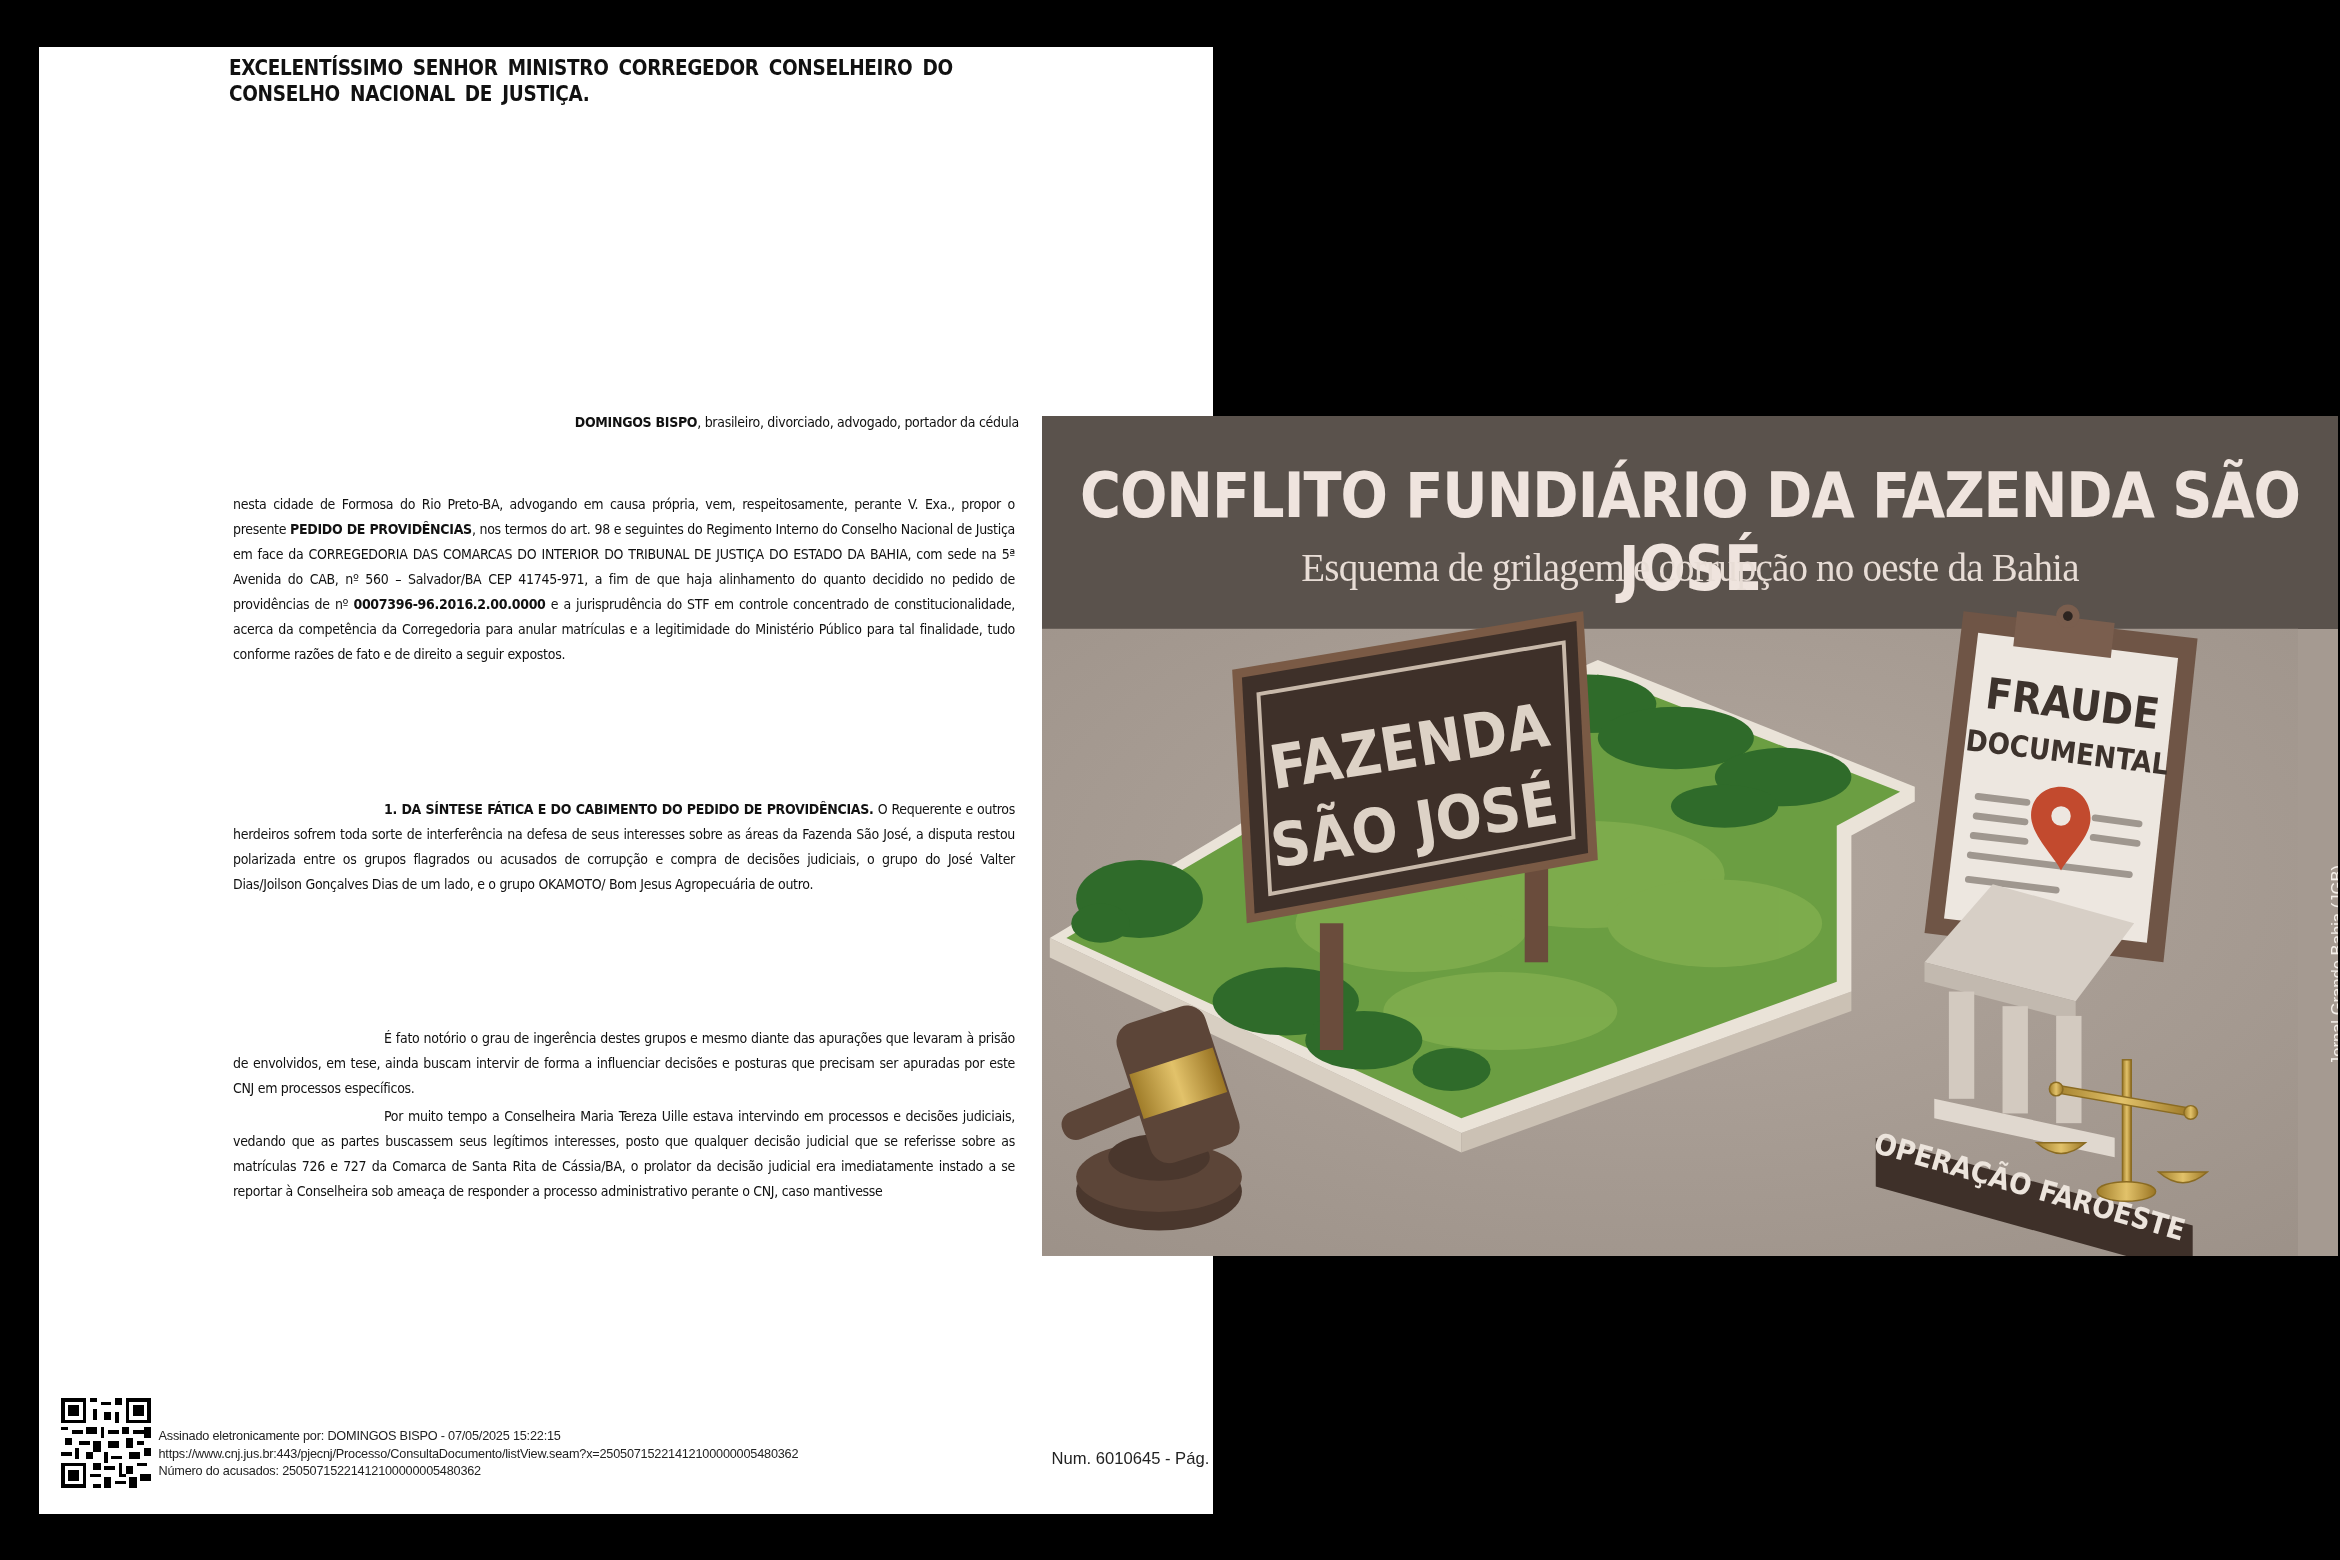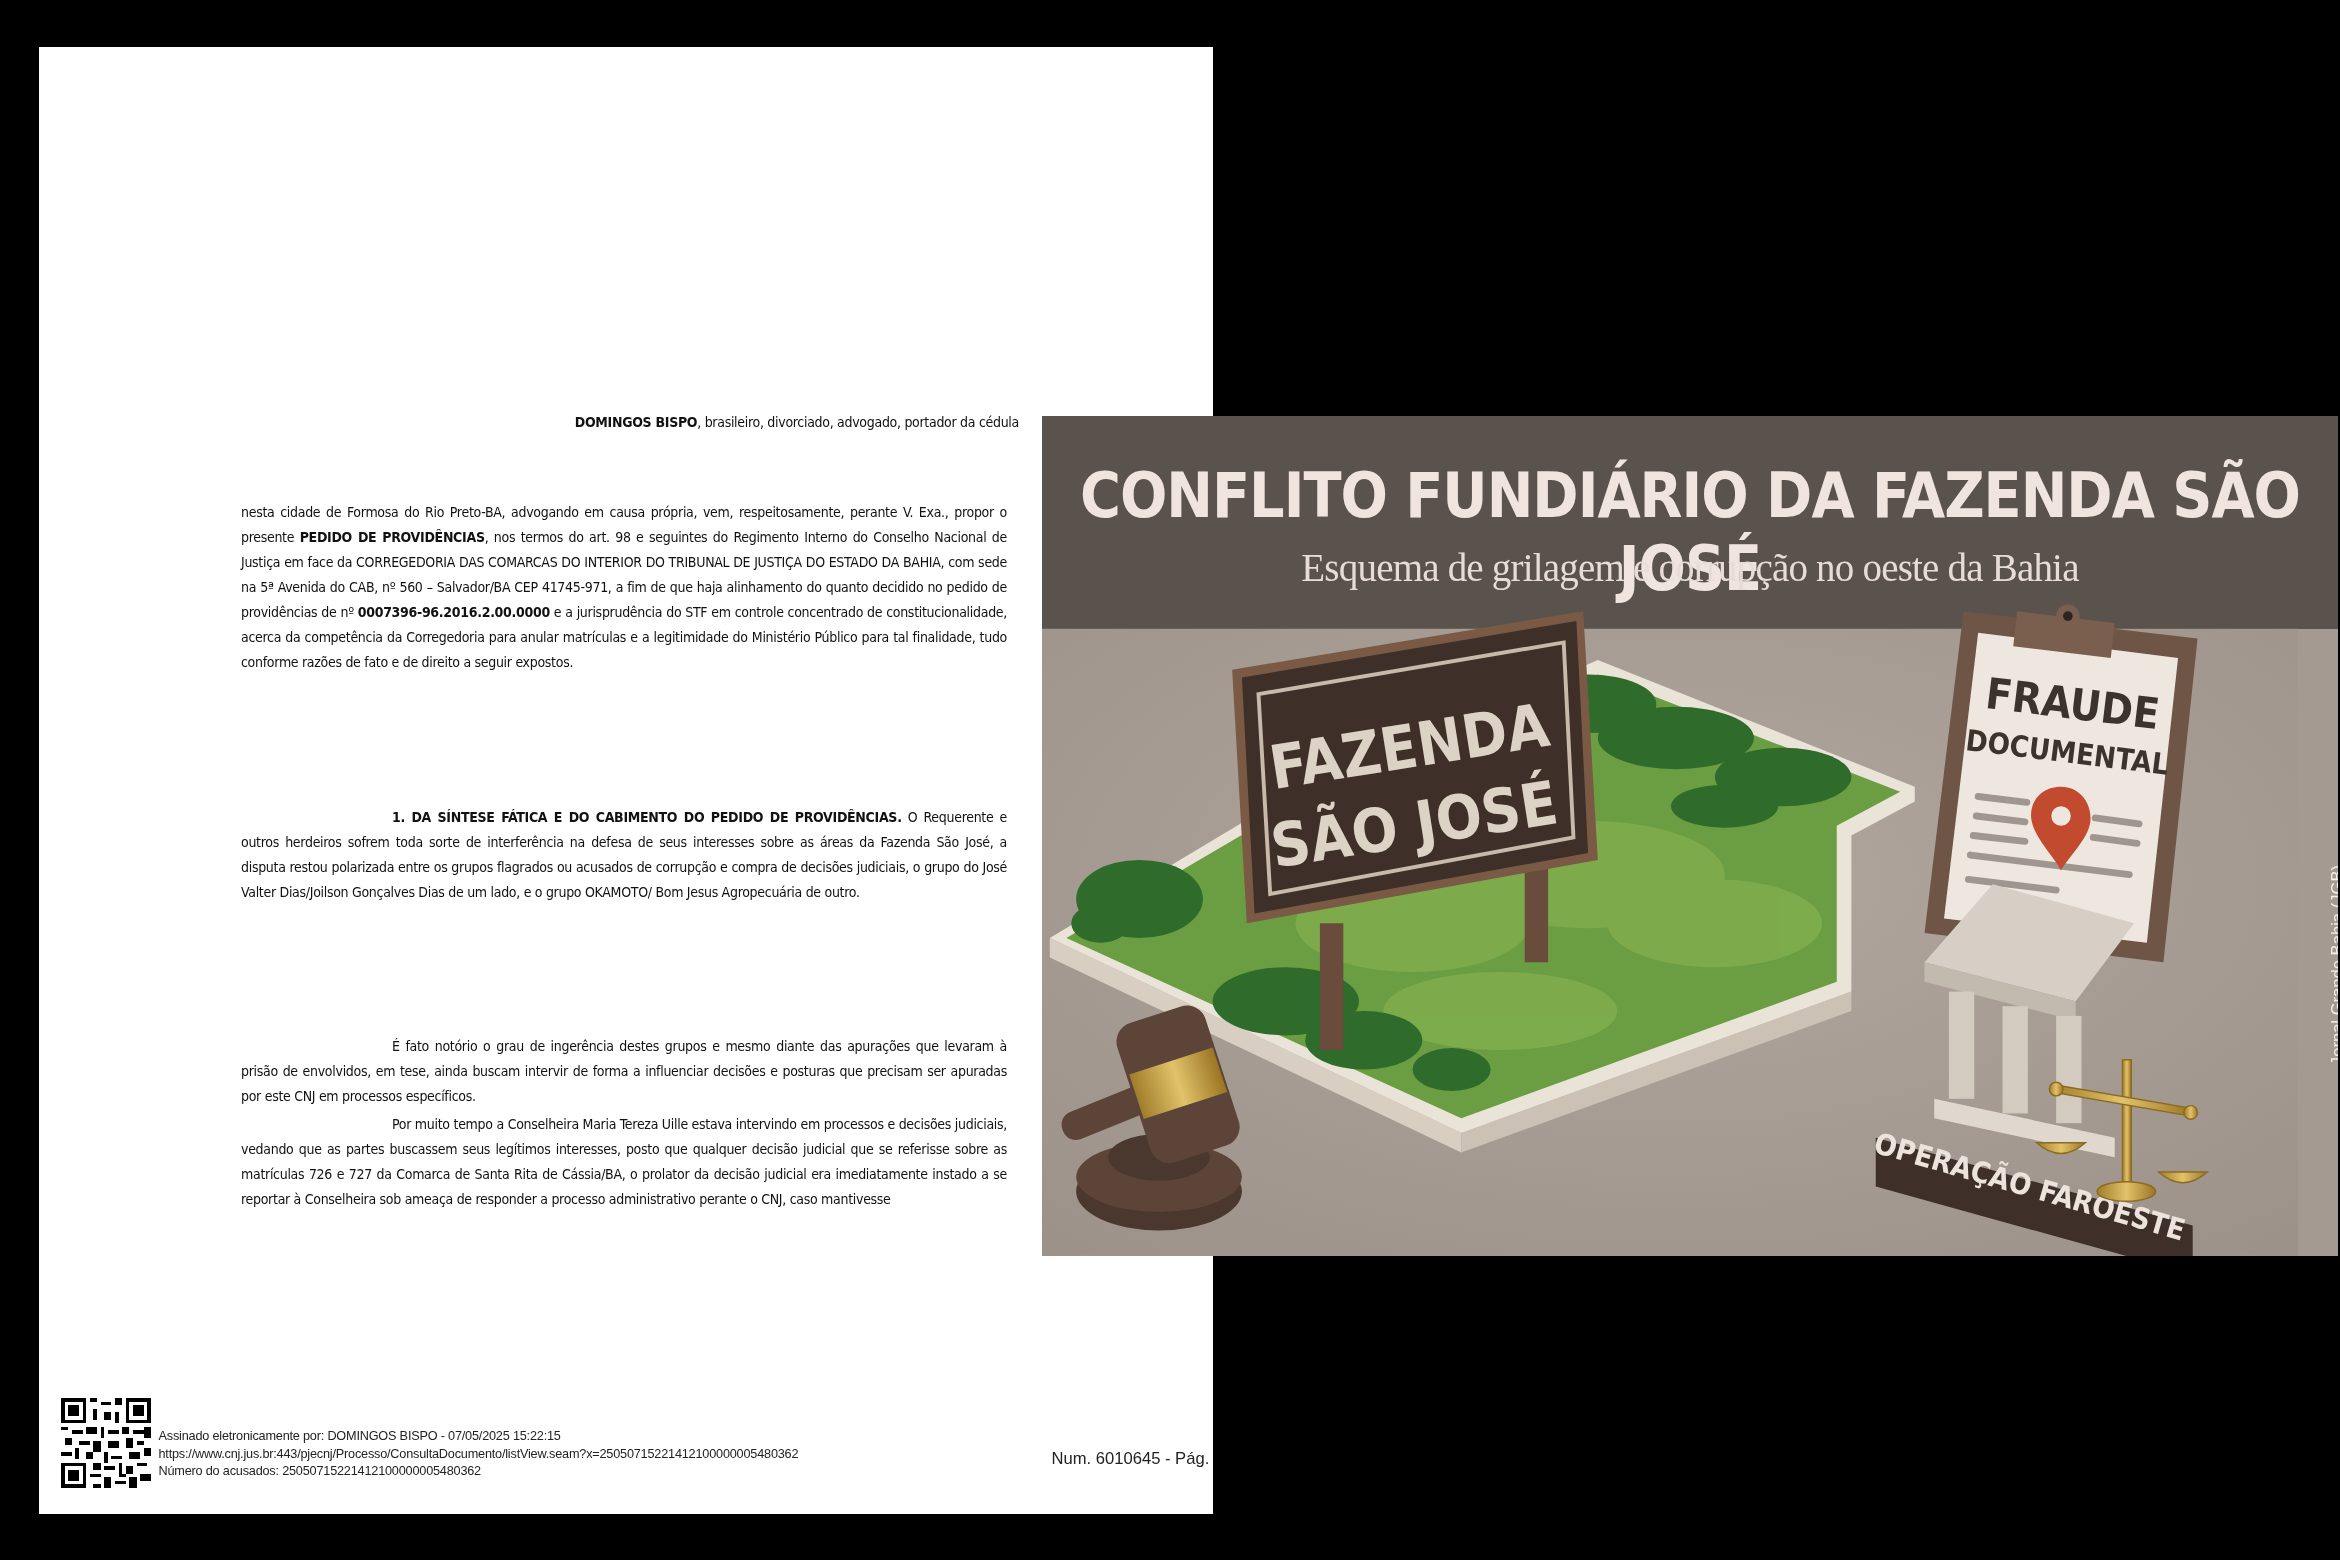--- a/index.html
+++ b/index.html
@@ -1,19 +1,19 @@
 <!DOCTYPE html>
 <html><head>
 <meta charset="utf-8">
 <style>
   html,body{margin:0;padding:0;}
   body{width:2341px;height:1560px;background:#000;position:relative;overflow:hidden;font-family:"Liberation Sans",sans-serif;}
   .page{position:absolute;left:39px;top:47px;width:1174px;height:1467px;background:#fff;overflow:hidden;}
   .doc{position:absolute;left:190px;width:790px;color:#111;font-family:"DejaVu Sans Condensed","DejaVu Sans",sans-serif;font-size:14px;line-height:25px;letter-spacing:-0.3px;}
-  .doc p{margin:12px;text-align:justify;}
+  .doc p{margin:4px;text-align:justify;}
   .doc b{font-weight:bold;}
   .heading{top:7.8px;font-weight:bold;font-size:20.5px;line-height:26px;word-spacing:3.9px;}
   .ident{top:363px;text-align:right;}
   .p1{top:441px;}
   .p2{top:746px;}
   .p3{top:975px;}
   .p4{top:1053px;}
   .indent{text-indent:151px;}
   .footer{position:absolute;left:21.5px;top:1351px;width:1151px;height:107px;}
   .qr{position:absolute;left:0;top:0;width:90px;height:90px;}
@@ -23,20 +23,21 @@
   .banner{position:absolute;left:0;top:0;width:100%;height:213px;background:#5a524c;}
   .title{position:absolute;left:0;width:100%;top:43px;text-align:center;font-family:"DejaVu Sans Condensed","DejaVu Sans",sans-serif;font-weight:bold;font-size:62px;color:#efe4de;letter-spacing:-1px;}
   .subtitle{position:absolute;left:0;width:100%;top:129px;text-align:center;font-family:Liberation Serif, serif;font-size:39px;color:#e8ddd6;letter-spacing:-0.8px;}
   .credit{position:absolute;right:9.8px;top:449px;transform-origin:right top;transform:rotate(-90deg) translateX(0);font-family:"Liberation Sans",sans-serif;font-size:16.6px;color:#f4efe9;white-space:nowrap;}
   .sign-text{font-family:"DejaVu Sans Condensed","DejaVu Sans",sans-serif;font-weight:bold;}
 </style>
 </head>
 <body>
 
 <div class="page">
+  <div class="doc heading">EXCELENTÍSSIMO SENHOR MINISTRO CORREGEDOR CONSELHEIRO DO CONSELHO NACIONAL DE JUSTIÇA.</div>
 
   <div class="doc ident">
     <b>DOMINGOS BISPO</b><span>, brasileiro, divorciado, advogado, portador da cédula</span>
   </div>
 
   <div class="doc p1">
     <p><span>nesta cidade de Formosa do Rio Preto-BA, advogando em causa própria, vem, respeitosamente, perante V. Exa., propor o presente </span><b>PEDIDO DE PROVIDÊNCIAS</b><span>, nos termos do art. 98 e seguintes do Regimento Interno do Conselho Nacional de Justiça em face da CORREGEDORIA DAS COMARCAS DO INTERIOR DO TRIBUNAL DE JUSTIÇA DO ESTADO DA BAHIA, com sede na 5ª Avenida do CAB, nº 560 – Salvador/BA CEP 41745-971, a fim de que haja alinhamento do quanto decidido no pedido de providências de nº </span><b>0007396-96.2016.2.00.0000</b><span> e a jurisprudência do STF em controle concentrado de constitucionalidade, acerca da competência da Corregedoria para anular matrículas e a legitimidade do Ministério Público para tal finalidade, tudo conforme razões de fato e de direito a seguir expostos.</span></p>
   </div>
 
   <div class="doc p2">

